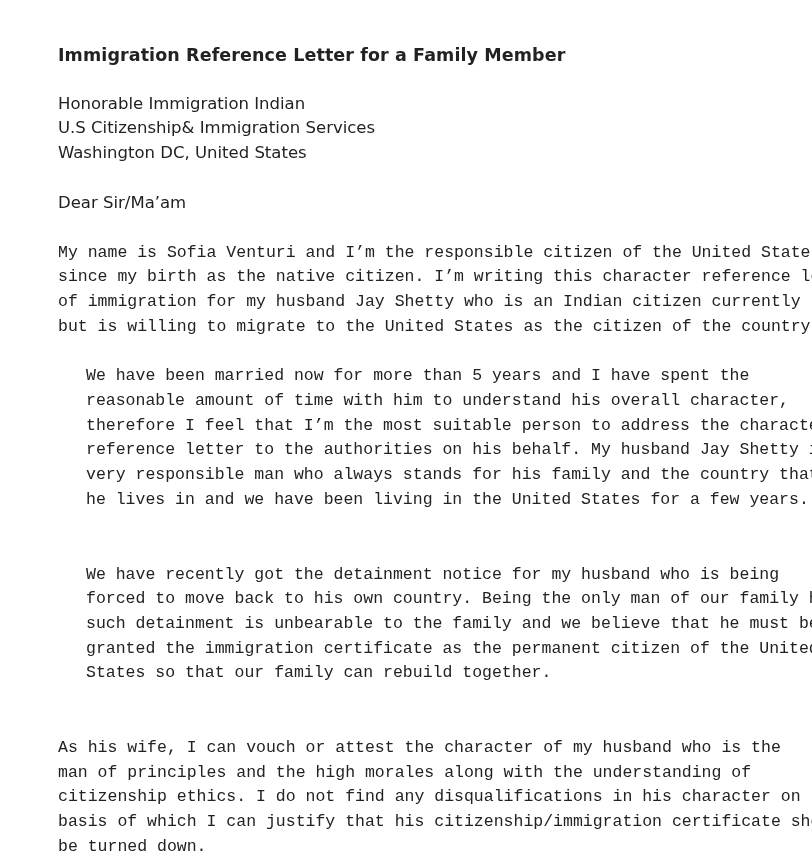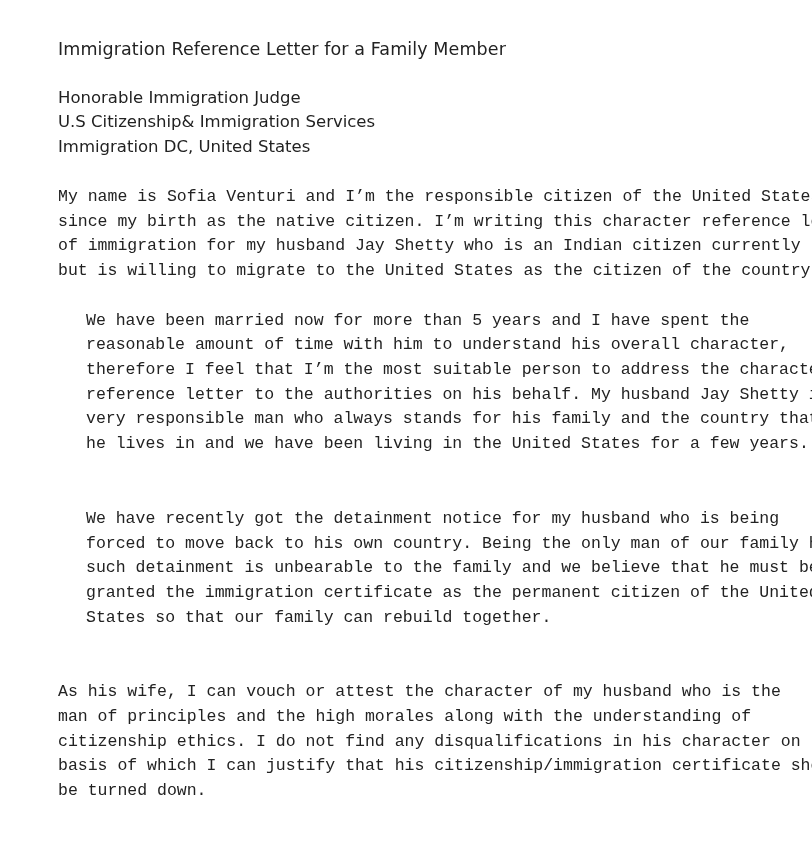--- a/index.html
+++ b/index.html
@@ -15,24 +15,24 @@
     padding: 26px 50px 0 58px;
     overflow: hidden;
     background: var(--color-background, #ffffff);
     color: var(--color-text, #222222);
     font-family: "DejaVu Sans", "Liberation Sans", sans-serif;
     font-size: 16.5px;
     line-height: 24.7px;
   }
   .doc-title {
     font-size: 17.5px;
-    font-weight: 400;
+    font-weight: 700;
     letter-spacing: 0.1px;
     white-space: pre;
-    margin: 11px 0 24px 0;
+    margin: 17px 0 24px 0;
   }
   .recipient-block {
     margin: 0 0 25px 0;
   }
   .recipient-line {
     white-space: pre;
   }
   .salutation {
     white-space: pre;
     margin: 0 0 25px 0;
@@ -48,25 +48,26 @@
   }
 </style>
 </head>
 <body>
 
 <div class="page">
 
   <h1 class="doc-title">Immigration Reference Letter for a Family Member</h1>
 
   <div class="recipient-block">
-    <div class="recipient-line">Honorable Immigration Judge</div>
+    <div class="recipient-line">Honorable Immigration Indian</div>
     <div class="recipient-line">U.S Citizenship&amp; Immigration Services</div>
-    <div class="recipient-line">Immigration DC, United States</div>
+    <div class="recipient-line">Washington DC, United States</div>
   </div>
 
+  <div class="salutation">Dear Sir/Ma’am</div>
 
   <div class="paragraph">My name is Sofia Venturi and I’m the responsible citizen of the United States
 since my birth as the native citizen. I’m writing this character reference letter
 of immigration for my husband Jay Shetty who is an Indian citizen currently
 but is willing to migrate to the United States as the citizen of the country.</div>
 
   <div class="paragraph gap-large">We have been married now for more than 5 years and I have spent the
 reasonable amount of time with him to understand his overall character,
 therefore I feel that I’m the most suitable person to address the character
 reference letter to the authorities on his behalf. My husband Jay Shetty is a

